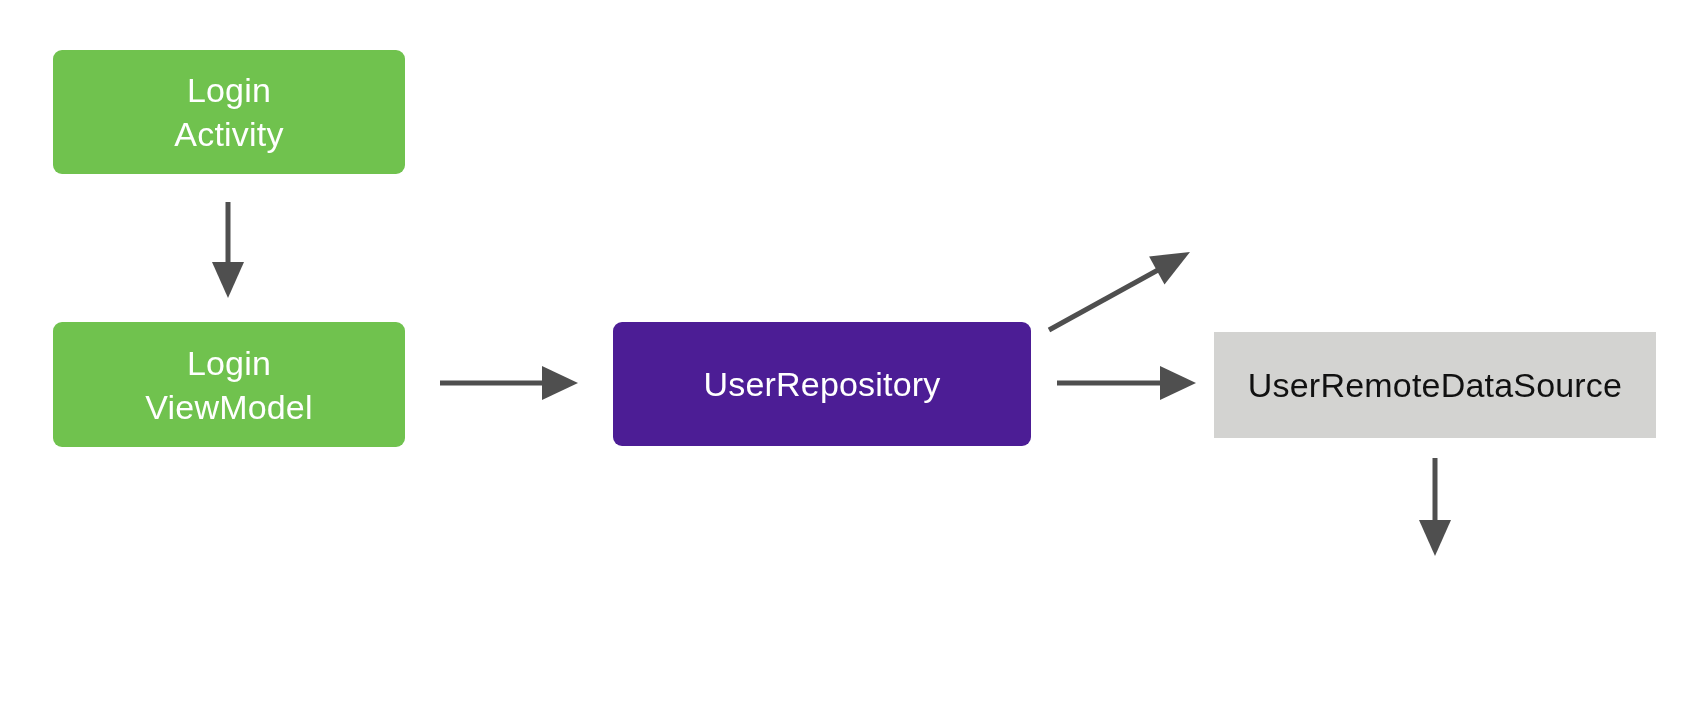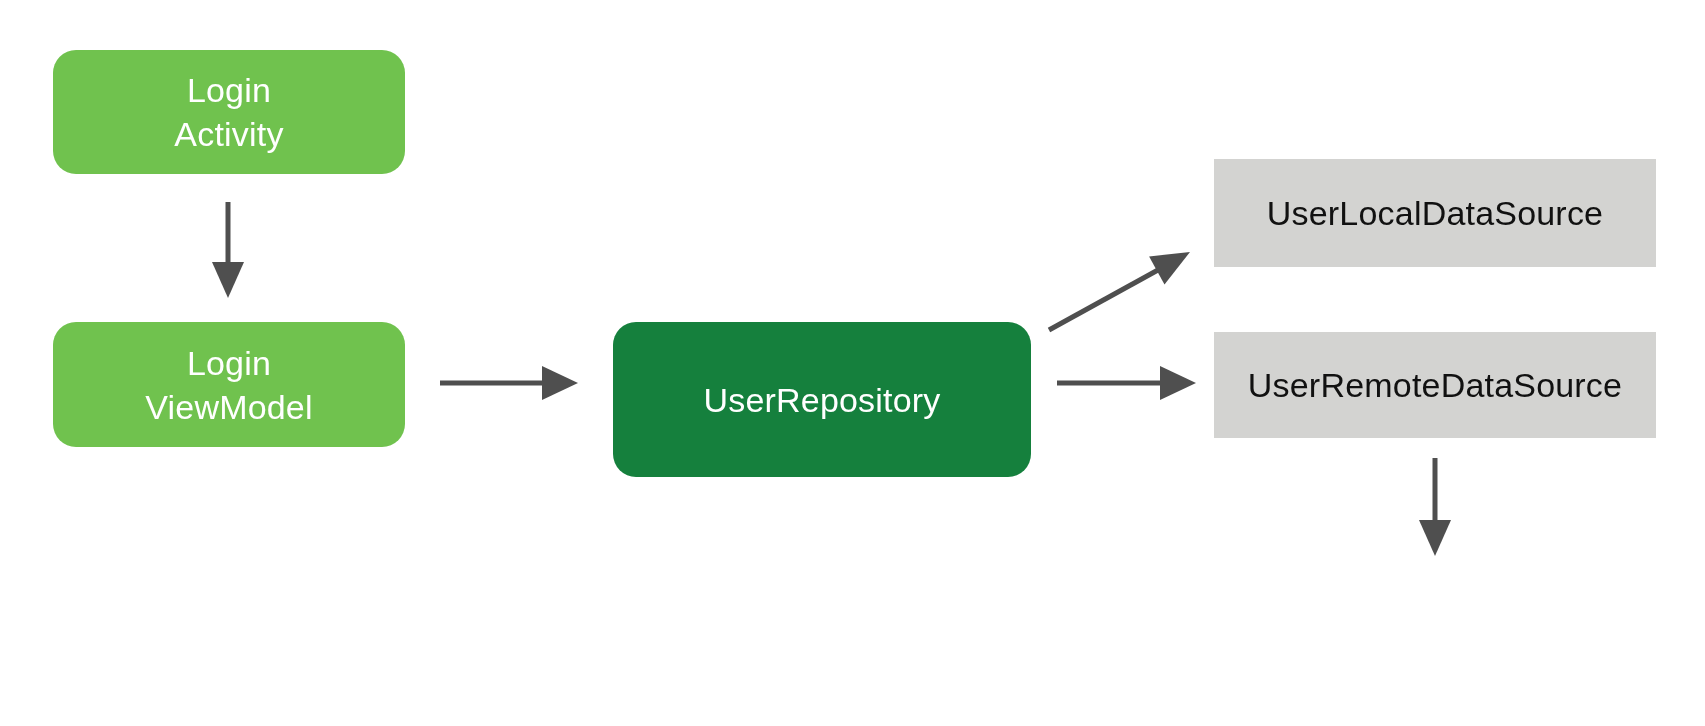--- a/index.html
+++ b/index.html
@@ -22,21 +22,21 @@
     justify-content: center;
     text-align: center;
     box-sizing: border-box;
   }
   .node .label {
     font-size: 34px;
     line-height: 44px;
     white-space: pre-line;
     letter-spacing: 0.2px;
   }
-  .node.rounded { border-radius: 23px; }
+  .node.rounded { border-radius: 9px; }
   .edges {
     position: absolute;
     left: 0;
     top: 0;
     pointer-events: none;
   }
   .edge-line {
     stroke: #4f4f4f;
     stroke-width: 5;
   }
@@ -53,27 +53,24 @@
   <div class="node rounded" style="left: 53px; top: 50px; width: 352px; height: 124px; background-color: rgb(112, 194, 78);">
     <span class="label" style="color: rgb(255, 255, 255);">Login
 Activity</span>
   </div>
 
   <div class="node rounded" style="left: 53px; top: 322px; width: 352px; height: 125px; background-color: rgb(112, 194, 78);">
     <span class="label" style="color: rgb(255, 255, 255);">Login
 ViewModel</span>
   </div>
 
-  <div class="node rounded" style="left: 613px; top: 322px; width: 418px; height: 155px; background-color: #15803d;">
+  <div class="node rounded" style="left: 613px; top: 322px; width: 418px; height: 124px; background-color: #4c1d95;">
     <span class="label" style="color: rgb(255, 255, 255);">UserRepository</span>
   </div>
 
-  <div class="node" style="left: 1214px; top: 159px; width: 442px; height: 108px; background-color: rgb(211, 211, 209);">
-    <span class="label" style="color: rgb(17, 17, 17);">UserLocalDataSource</span>
-  </div>
 
   <div class="node" style="left: 1214px; top: 332px; width: 442px; height: 106px; background-color: rgb(211, 211, 209);">
     <span class="label" style="color: rgb(17, 17, 17);">UserRemoteDataSource</span>
   </div>
 
 
   <svg class="edges" width="1705" height="726" xmlns="http://www.w3.org/2000/svg">
 
     <g>
       <line class="edge-line" x1="228" y1="202" x2="228" y2="264" style="stroke: rgb(79, 79, 79);"></line>

